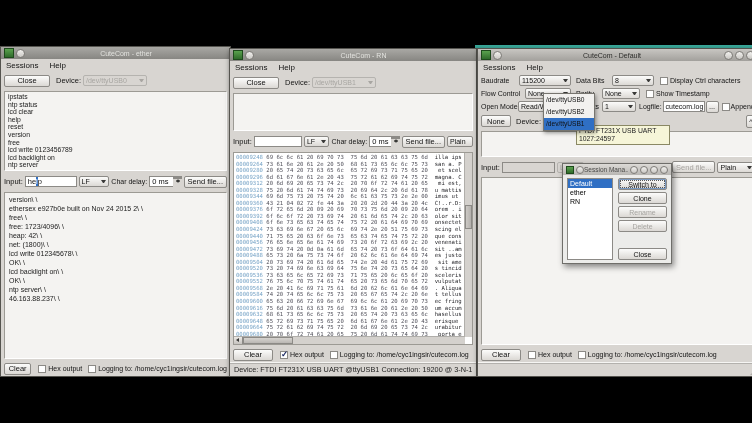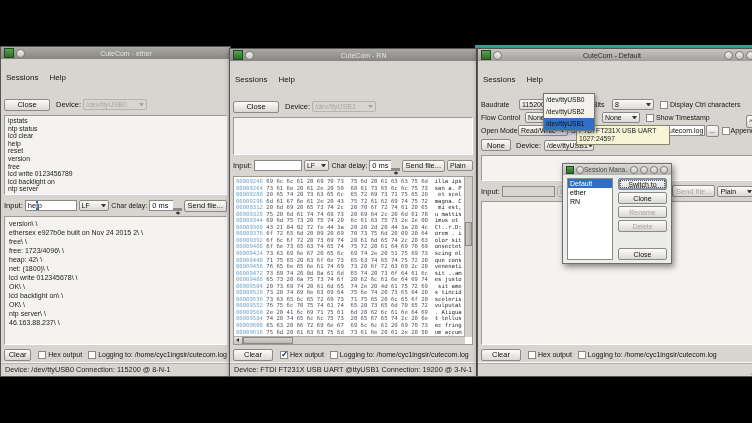--- a/index.html
+++ b/index.html
@@ -9,41 +9,41 @@
   
   .win{position:absolute;background:#d8d5d1;border:1px solid #55544f;box-shadow:1px 2px 5px rgba(0,0,0,.55);
        display:flex;flex-direction:column;overflow:hidden;}
   .titlebar{height:12px;flex:0 0 12px;background:linear-gradient(#a9a8a4,#878682);display:flex;align-items:center;
             padding:0 3px;color:#e3e3df;font-size:7px;}
   .titlebar.active{background:linear-gradient(#c8c6c2,#a2a09c);color:#2c2c2a;}
   .title-text{flex:1;text-align:center;white-space:nowrap;overflow:hidden;}
   .appicon{width:8px;height:8px;background:linear-gradient(#5aa24e,#2f6b2a);border:1px solid #1e4a1c;margin-right:2px;}
   .tb-circle{width:7px;height:7px;border-radius:50%;background:linear-gradient(#f2f1ee,#c9c7c3);
              border:1px solid #7d7b77;margin-left:2px;}
-  .menubar{flex:0 0 13px;display:flex;align-items:center;gap:11px;padding:12px 5px;font-size:8px;color:#141414;}
+  .menubar{flex:0 0 13px;display:flex;align-items:center;gap:11px;padding:0 5px;font-size:8px;color:#141414;}
   .menu-item{white-space:nowrap;}
   .row{display:flex;align-items:center;gap:2px;padding:0 3px;}
   .toolbar{flex:0 0 17px;}
   .btn{background:linear-gradient(#fcfcfb,#dbd8d4);border:1px solid #8c8a86;border-radius:2px;color:#111;
        font-size:7.5px;display:flex;align-items:center;justify-content:center;height:12px;white-space:nowrap;
        padding:0 3px;box-sizing:border-box;}
   .btn.disabled{color:#a6a4a0;}
   .label{font-size:7.5px;color:#141414;white-space:nowrap;}
   .label.small{font-size:7px;}
   .combo{background:linear-gradient(#fbfbfa,#dcd9d5);border:1px solid #8c8a86;border-radius:2px;height:11px;
          display:flex;align-items:center;font-size:7px;color:#111;padding:0 2px;box-sizing:border-box;white-space:nowrap;overflow:hidden;}
   .combo .arrow{margin-left:auto;width:0;height:0;border-left:2.5px solid transparent;border-right:2.5px solid transparent;
                 border-top:3px solid #3a3a38;padding-left:1px;}
   .combo.disabled{background:#d8d5d1;color:#a8a6a2;border-color:#b5b3af;}
   .combo.disabled .arrow{border-top-color:#a8a6a2;}
   .field{background:#fff;border:1px solid #8c8a86;height:11px;font-size:7.5px;display:flex;align-items:center;
          padding:0 2px;box-sizing:border-box;color:#111;white-space:nowrap;overflow:hidden;}
   .field.disabled{background:#d8d5d1;}
   .sel-block{background:#2f6fc4;color:#fff;}
-  .spin{display:flex;align-items:flex-end;height:11px;}
+  .spin{display:flex;align-items:flex-start;height:11px;}
   .spin .field{border-right:none;flex:1;}
   .spin .arrows{width:9px;display:flex;flex-direction:column;border:1px solid #8c8a86;box-sizing:border-box;}
   .spin .arrows div{flex:1;background:linear-gradient(#fbfbfa,#dcd9d5);position:relative;}
   .spin .arrows div:first-child{border-bottom:1px solid #8c8a86;}
   .spin .arrows .up:after,.spin .arrows .dn:after{content:"";position:absolute;left:2px;top:2px;width:0;height:0;
        border-left:2px solid transparent;border-right:2px solid transparent;}
   .spin .arrows .up:after{border-bottom:3px solid #3a3a38;}
   .spin .arrows .dn:after{border-top:3px solid #3a3a38;}
   .panel{background:#f4f3f1;border:1px solid #9c9a94;border-bottom-color:#fff;border-right-color:#fff;
          margin:2px 3px;overflow:hidden;}
@@ -167,23 +167,20 @@
         <div class="li">46.163.88.237\ \</div>
       </div>
     <div class="row bottomrow">
       <div class="btn" style="width:40px;">Clear</div>
       <span class="cb" style="margin-left:5px;"></span>
       <span class="label small">Hex output</span>
       <span class="cb" style="margin-left:4px;"></span>
       <span class="label small">Logging to:</span>
       <span class="label small">/home/cyc1ingsir/cutecom.log</span>
     </div>
-    <div class="statusbar">
-        <span>Device: /dev/ttyUSB0   Connection: 115200 @ 8-N-1</span>
-      </div>
   </div>
 
   <div class="win" style="left:229px;top:48px;width:246px;height:327px;">
     <div class="titlebar">
       <span class="appicon"></span>
       <span class="tb-circle" style="margin-left:0;"></span>
       <span class="title-text">CuteCom - RN</span>
     </div>
     <div class="menubar">
       <span class="menu-item">Sessions</span>

